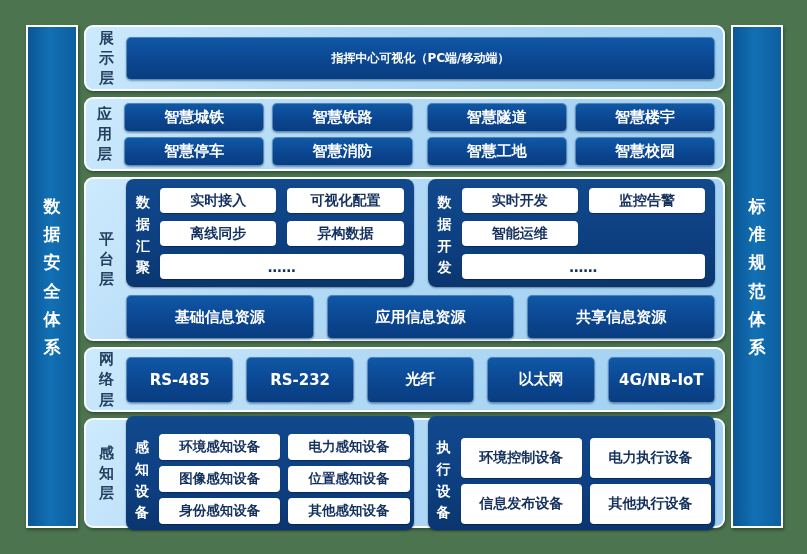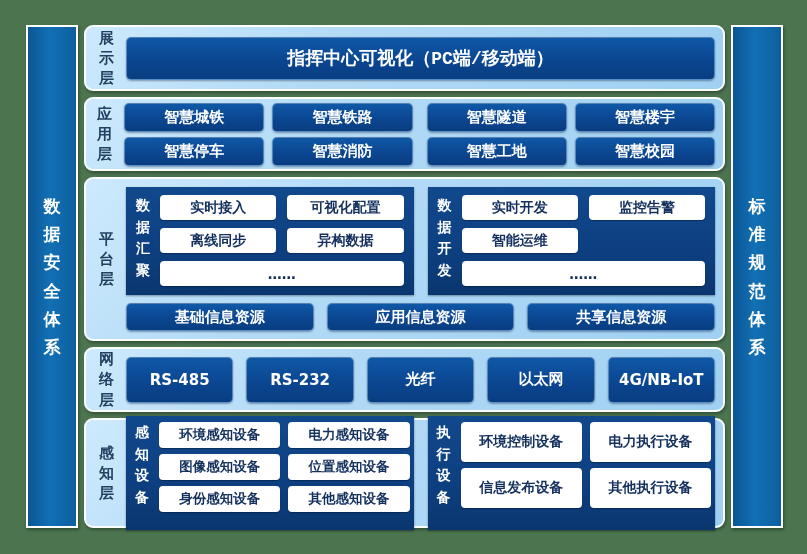--- a/index.html
+++ b/index.html
@@ -57,38 +57,38 @@
   .dark-box {
     background: linear-gradient(180deg, #0f58a6 0%, #0b4691 55%, #093d80 100%);
     border: 1px solid rgba(180,210,240,0.45);
     border-radius: 5px;
     color: #ffffff; font-size: 15px; font-weight: 600;
     display: flex; align-items: center; justify-content: center;
     white-space: nowrap;
     box-shadow: 0 1px 2px rgba(0,0,20,0.35);
   }
 
-  .title-box { height: 43px; font-size: 18px; font-family: Liberation Mono, monospace; }
+  .title-box { height: 43px; font-size: 12px; }
 
   
   .split { display: flex; gap: 14px; }
   .split > * { flex: 1; min-width: 0; }
 
   .app-grid {
     display: grid; grid-template-columns: 1fr 1fr; gap: 5px 8px;
   }
   .app-grid .dark-box { height: 29px; }
 
   
   .platform-col { display: flex; flex-direction: column; gap: 8px; }
   .sub-panel {
     background: linear-gradient(180deg, #11498d 0%, #0d3f80 60%, #0a366f 100%);
-    border-radius: 0;
+    border-radius: 8px;
     box-shadow: 0 1px 2px rgba(0,0,20,0.4);
-    display: flex; align-items: flex-start; gap: 9px;
+    display: flex; align-items: flex-end; gap: 9px;
     padding: 8px 10px 8px 9px;
     height: 108px;
   }
   .sub-label {
     color: #ffffff; font-size: 14px; font-weight: 600;
     width: 16px; word-break: break-all; text-align: center; line-height: 1.55;
     flex: 0 0 auto;
   }
   .white-grid {
     flex: 1; min-width: 0;
@@ -97,21 +97,21 @@
   .white-box {
     background: #ffffff;
     border-radius: 4px;
     color: #14315e; font-size: 14px; font-weight: 600;
     display: flex; align-items: center; justify-content: center;
     white-space: nowrap; height: 25px;
     box-shadow: 0 1px 1px rgba(0,0,20,0.35);
   }
   .white-box.span2 { grid-column: 1 / span 2; }
   .resource-row { display: grid; grid-template-columns: 1fr 1fr 1fr; gap: 13px; }
-  .resource-row .dark-box { height: 28px; text-align: right; }
+  .resource-row .dark-box { height: 44px; text-align: right; }
 
   
   .network-row { display: flex; gap: 13px; }
   .network-row .dark-box { flex: 1; height: 46px; }
 
   
   .device-panel { height: 114px; padding: 6px 4px 6px 8px; }
   .device-panel .white-grid { gap: 6px 8px; }
   .device-panel .white-box { height: 26px; font-size: 13.5px; }
   .exec-grid { align-content: stretch; }

